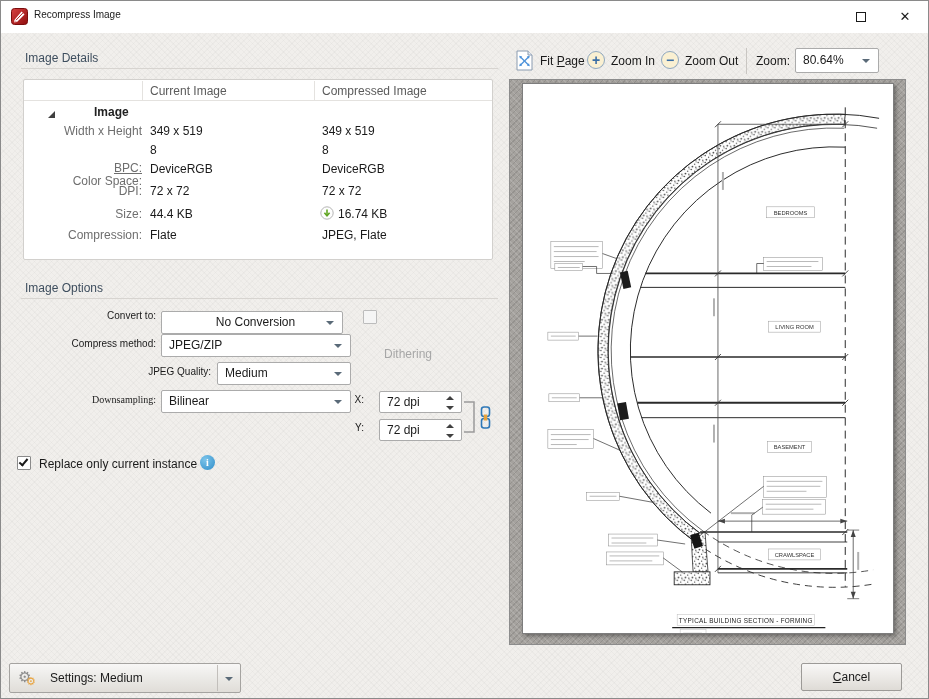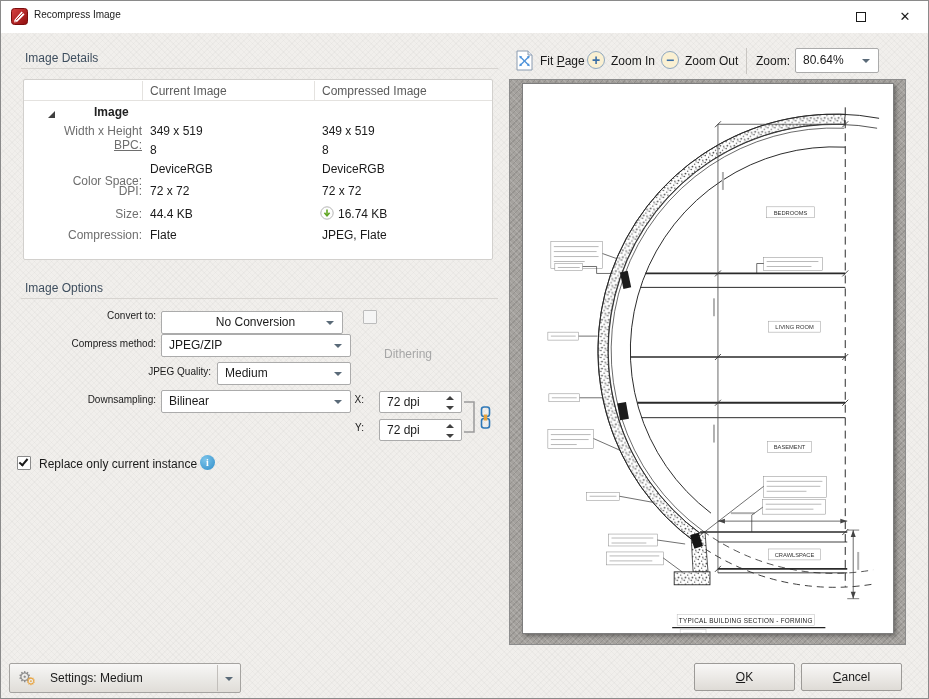--- a/index.html
+++ b/index.html
@@ -115,21 +115,21 @@
 
     <svg class="expander" width="9" height="9" viewBox="0 0 9 9">
         <polygon points="8,1 8,8 1,8" fill="#404040"></polygon>
       </svg>
     <span class="sect">Image</span>
 
     <span class="rowlabel" style="left:14px;top:44px;">Width x Height</span>
     <span class="cell" style="left:126px;top:44px;">349 x 519</span>
     <span class="cell" style="left:298px;top:44px;">349 x 519</span>
 
-    <span class="rowlabel" style="left:14px;top:58px;text-decoration:underline;">BPC:</span>
+    <span class="rowlabel" style="left:14px;top:81px;text-decoration:underline;">BPC:</span>
     <span class="cell" style="left:126px;top:63px;">8</span>
     <span class="cell" style="left:298px;top:63px;">8</span>
 
     <span class="rowlabel" style="left:14px;top:94px;">Color Space:</span>
     <span class="cell" style="left:126px;top:82px;">DeviceRGB</span>
     <span class="cell" style="left:298px;top:82px;">DeviceRGB</span>
 
     <span class="rowlabel" style="left:14px;top:104px;">DPI:</span>
     <span class="cell" style="left:126px;top:104px;">72 x 72</span>
     <span class="cell" style="left:298px;top:104px;">72 x 72</span>
@@ -164,21 +164,21 @@
     <span>JPEG/ZIP</span>
     <span class="caret"></span>
   </div>
 
   <span class="flabel" style="left:110px;top:365px;width:100px;">JPEG Quality:</span>
   <div class="combo" style="left:216px;top:361px;width:134px;">
     <span>Medium</span>
     <span class="caret"></span>
   </div>
 
-  <span class="flabel" style="left:55px;top:393px;width:100px;">Downsampling:</span>
+  <span class="flabel" style="left:55px;top:393px;width:100px;font-family:Liberation Serif, serif;">Downsampling:</span>
   <div class="combo" style="left:160px;top:389px;width:190px;">
     <span>Bilinear</span>
     <span class="caret"></span>
   </div>
 
   <span class="flabel" style="left:345px;top:393px;width:18px;">X:</span>
   <div class="spin" style="left:378px;top:390px;">
     <span>72 dpi</span>
     <span class="sparrows">
         <span class="up"></span>
@@ -388,20 +388,17 @@
       <span class="gear1">⚙</span>
         <span class="gear2">⚙</span>
     </span>
     <span style="position:absolute;left:40px;top:7px;">
       <span>Settings:</span>&nbsp;<span>Medium</span>
     </span>
     <span class="split"></span>
     <span class="caret"></span>
   </div>
 
-  <div class="pushbtn" style="left:693px;top:662px;width:101px;">
-    <span><u>O</u><span>K</span></span>
-  </div>
   <div class="pushbtn" style="left:800px;top:662px;width:101px;">
     <span><u>C</u><span>ancel</span></span>
   </div>
 
 </div>
 
 </body></html>

